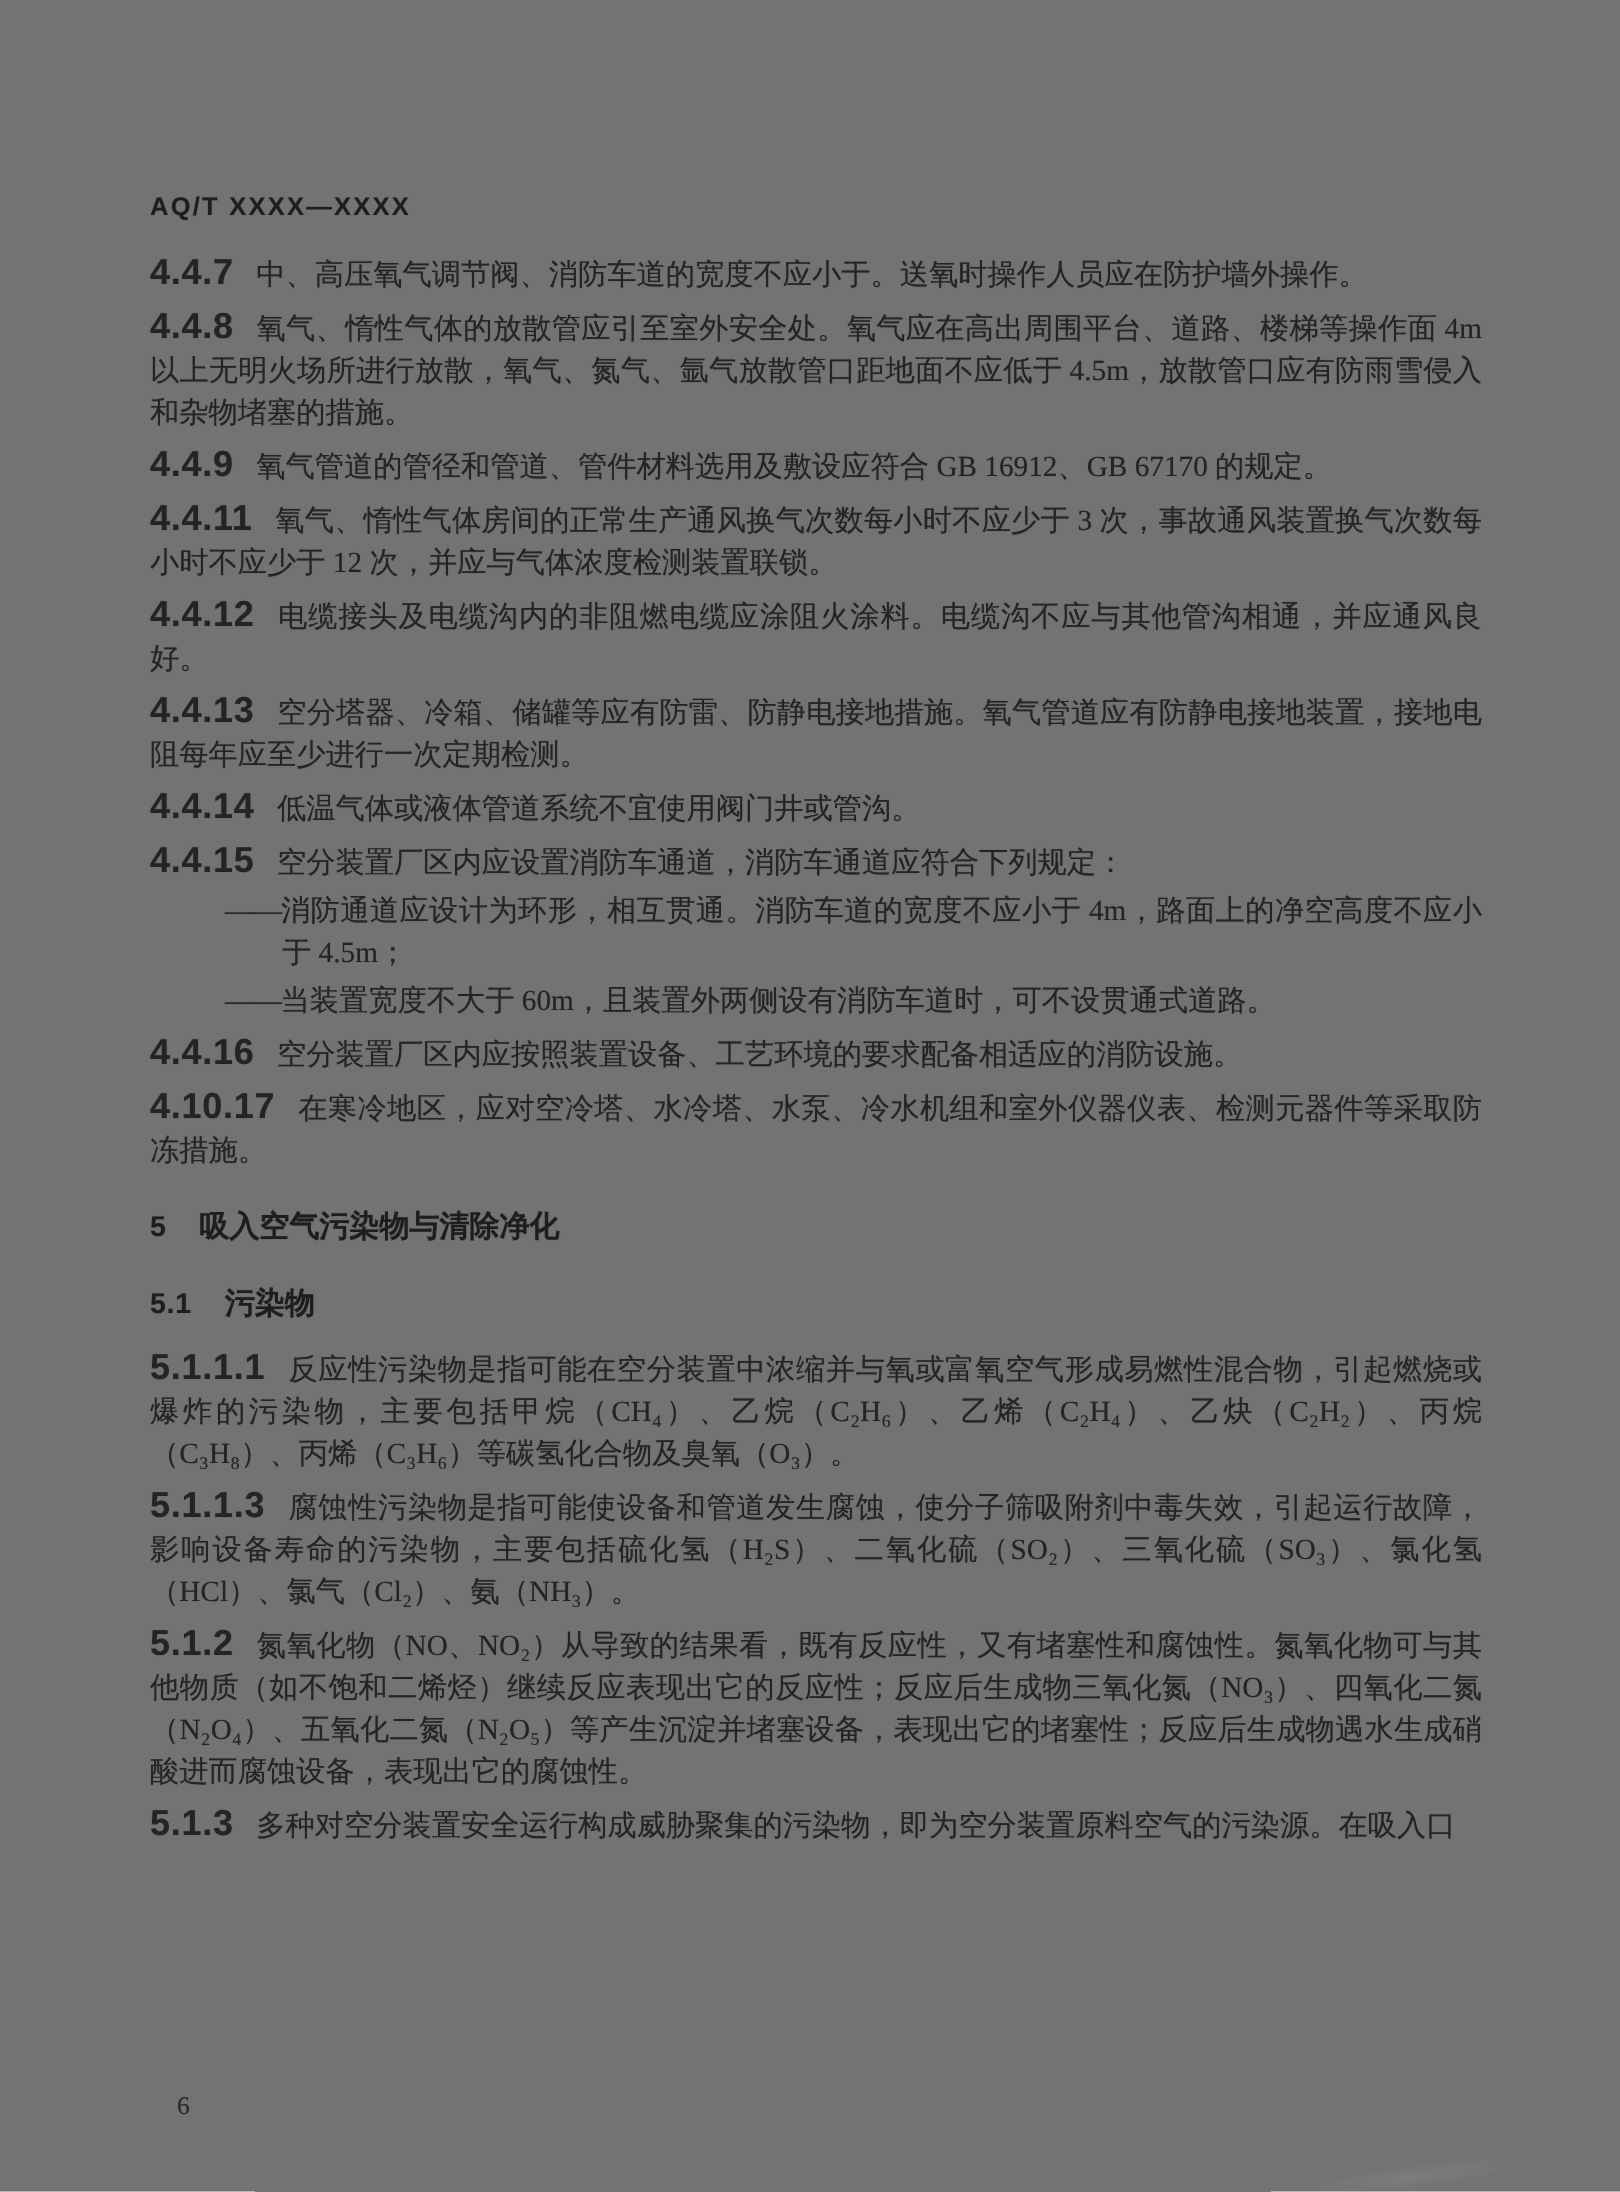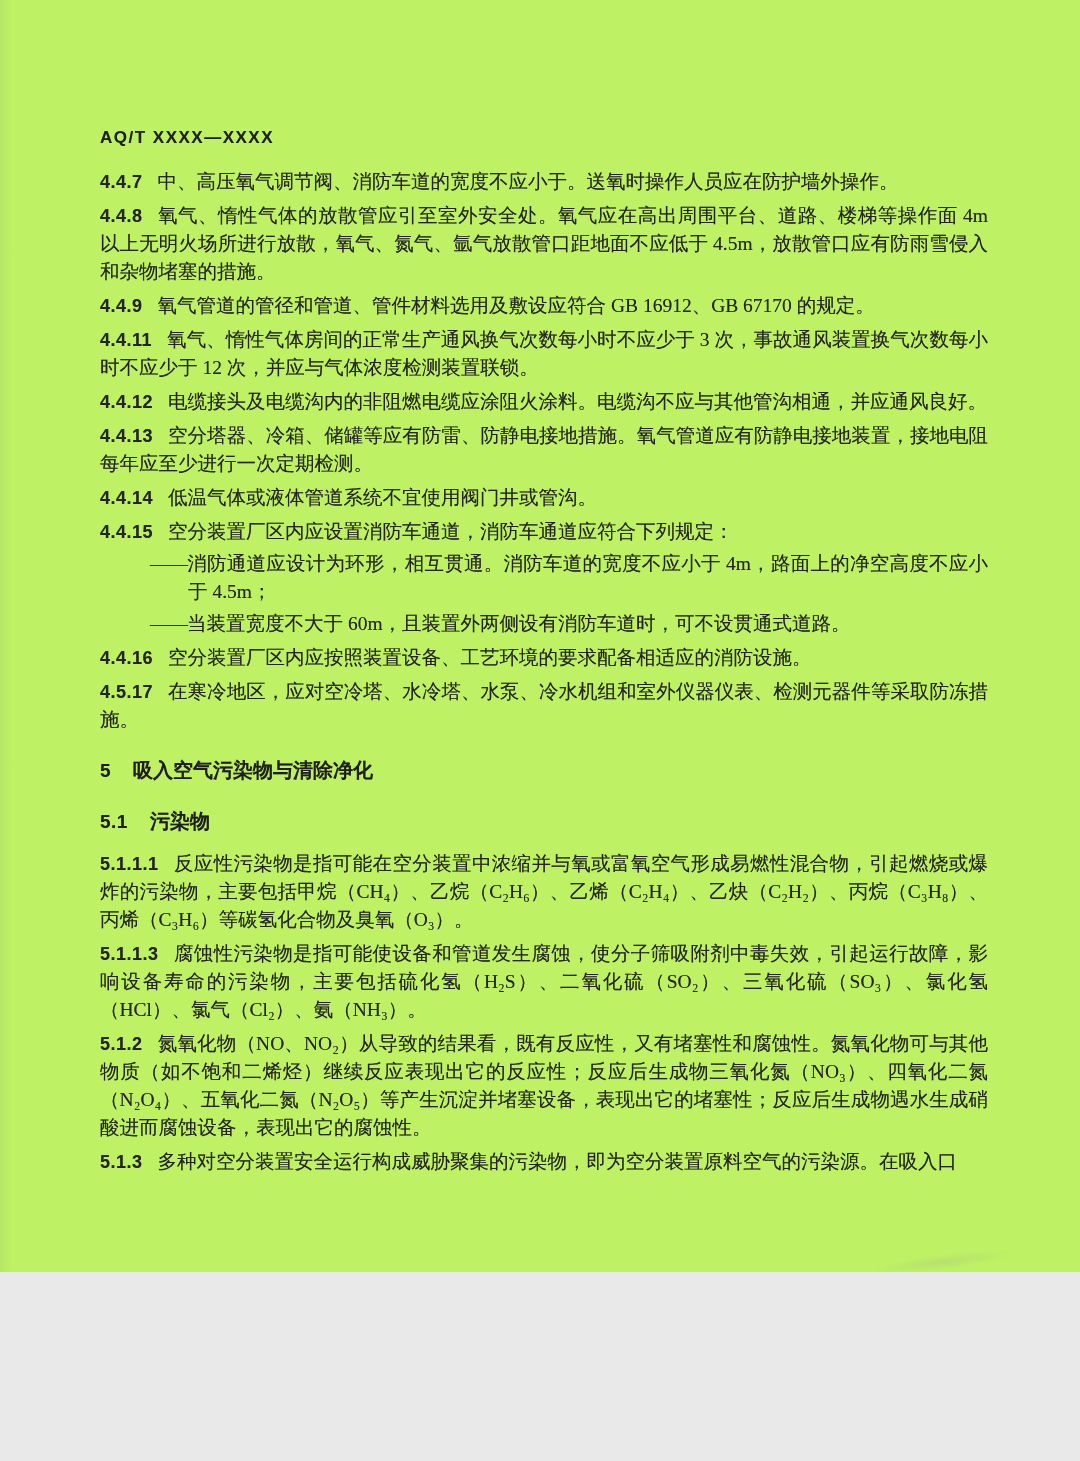--- a/index.html
+++ b/index.html
@@ -1,21 +1,21 @@
 <!DOCTYPE html>
 <html><head>
 <meta charset="utf-8">
 <style>
   html, body { margin: 0; padding: 0; background: #e9e9e9; }
   .page {
     position: relative;
     width: 1080px;
-    height: 1272px;
+    height: 1461px;
     margin: 0 auto;
-    background: #bef264;
+    background: #737373;
     overflow: hidden;
     font-family: "Liberation Serif", "DejaVu Serif", "DejaVu Sans", serif;
     color: #242424;
   }
   
   .scan-edge-left {
     position: absolute; left: 0; top: 0; bottom: 0; width: 12px;
     background: linear-gradient(to right, rgba(120,120,120,0.10), rgba(120,120,120,0.0));
     pointer-events: none;
   }
@@ -39,21 +39,21 @@
     font-size: 19.5px;
     line-height: 28px;
     text-align: justify;
     text-shadow: 0 0 0.6px rgba(40,40,40,0.45);
   }
   .content > :first-child { margin-top: 0; }
   p.clause { margin: 6px 0 0 0; }
   p.dash   { margin: 4px 0 0 0; padding-left: 88px; text-indent: -38px; }
   .num {
     font-family: "Liberation Sans", "DejaVu Sans", sans-serif;
-    font-weight: 700; font-size: 18px;
+    font-weight: 700; font-size: 24px;
     margin-right: 15px;
     letter-spacing: 0.5px;
     white-space: nowrap;
   }
   .dash-prefix { letter-spacing: -1px; }
   h2.h1, h3.h2 {
     font-family: "Liberation Sans", "DejaVu Sans", sans-serif;
     font-weight: 700; font-size: 20px;
     color: #1e1e1e;
   }
@@ -77,21 +77,21 @@
       <p class="clause"><span class="num">4.4.8</span><span class="txt">氧气、惰性气体的放散管应引至室外安全处。氧气应在高出周围平台、道路、楼梯等操作面 4m 以上无明火场所进行放散，氧气、氮气、氩气放散管口距地面不应低于 4.5m，放散管口应有防雨雪侵入和杂物堵塞的措施。</span></p>
       <p class="clause"><span class="num">4.4.9</span><span class="txt">氧气管道的管径和管道、管件材料选用及敷设应符合 GB 16912、GB 67170 的规定。</span></p>
       <p class="clause"><span class="num">4.4.11</span><span class="txt">氧气、惰性气体房间的正常生产通风换气次数每小时不应少于 3 次，事故通风装置换气次数每小时不应少于 12 次，并应与气体浓度检测装置联锁。</span></p>
       <p class="clause"><span class="num">4.4.12</span><span class="txt">电缆接头及电缆沟内的非阻燃电缆应涂阻火涂料。电缆沟不应与其他管沟相通，并应通风良好。</span></p>
       <p class="clause"><span class="num">4.4.13</span><span class="txt">空分塔器、冷箱、储罐等应有防雷、防静电接地措施。氧气管道应有防静电接地装置，接地电阻每年应至少进行一次定期检测。</span></p>
       <p class="clause"><span class="num">4.4.14</span><span class="txt">低温气体或液体管道系统不宜使用阀门井或管沟。</span></p>
       <p class="clause"><span class="num">4.4.15</span><span class="txt">空分装置厂区内应设置消防车通道，消防车通道应符合下列规定：</span></p>
       <p class="dash"><span class="dash-prefix">——</span><span class="txt">消防通道应设计为环形，相互贯通。消防车道的宽度不应小于 4m，路面上的净空高度不应小于 4.5m；</span></p>
       <p class="dash"><span class="dash-prefix">——</span><span class="txt">当装置宽度不大于 60m，且装置外两侧设有消防车道时，可不设贯通式道路。</span></p>
       <p class="clause"><span class="num">4.4.16</span><span class="txt">空分装置厂区内应按照装置设备、工艺环境的要求配备相适应的消防设施。</span></p>
-      <p class="clause"><span class="num">4.5.17</span><span class="txt">在寒冷地区，应对空冷塔、水冷塔、水泵、冷水机组和室外仪器仪表、检测元器件等采取防冻措施。</span></p>
+      <p class="clause"><span class="num">4.10.17</span><span class="txt">在寒冷地区，应对空冷塔、水冷塔、水泵、冷水机组和室外仪器仪表、检测元器件等采取防冻措施。</span></p>
       <h2 class="h1"><span class="num">5</span><span class="ttl">吸入空气污染物与清除净化</span></h2>
       <h3 class="h2"><span class="num">5.1</span><span class="ttl">污染物</span></h3>
       <p class="clause"><span class="num">5.1.1.1</span><span class="txt">反应性污染物是指可能在空分装置中浓缩并与氧或富氧空气形成易燃性混合物，引起燃烧或爆炸的污染物，主要包括甲烷（CH₄）、乙烷（C₂H₆）、乙烯（C₂H₄）、乙炔（C₂H₂）、丙烷（C₃H₈）、丙烯（C₃H₆）等碳氢化合物及臭氧（O₃）。</span></p>
       <p class="clause"><span class="num">5.1.1.3</span><span class="txt">腐蚀性污染物是指可能使设备和管道发生腐蚀，使分子筛吸附剂中毒失效，引起运行故障，影响设备寿命的污染物，主要包括硫化氢（H₂S）、二氧化硫（SO₂）、三氧化硫（SO₃）、氯化氢（HCl）、氯气（Cl₂）、氨（NH₃）。</span></p>
       <p class="clause"><span class="num">5.1.2</span><span class="txt">氮氧化物（NO、NO₂）从导致的结果看，既有反应性，又有堵塞性和腐蚀性。氮氧化物可与其他物质（如不饱和二烯烃）继续反应表现出它的反应性；反应后生成物三氧化氮（NO₃）、四氧化二氮（N₂O₄）、五氧化二氮（N₂O₅）等产生沉淀并堵塞设备，表现出它的堵塞性；反应后生成物遇水生成硝酸进而腐蚀设备，表现出它的腐蚀性。</span></p>
       <p class="clause"><span class="num">5.1.3</span><span class="txt">多种对空分装置安全运行构成威胁聚集的污染物，即为空分装置原料空气的污染源。在吸入口</span></p>
     </div>
   <div class="page-number">6</div>
   <div class="scan-smudge"></div>
 </div>

